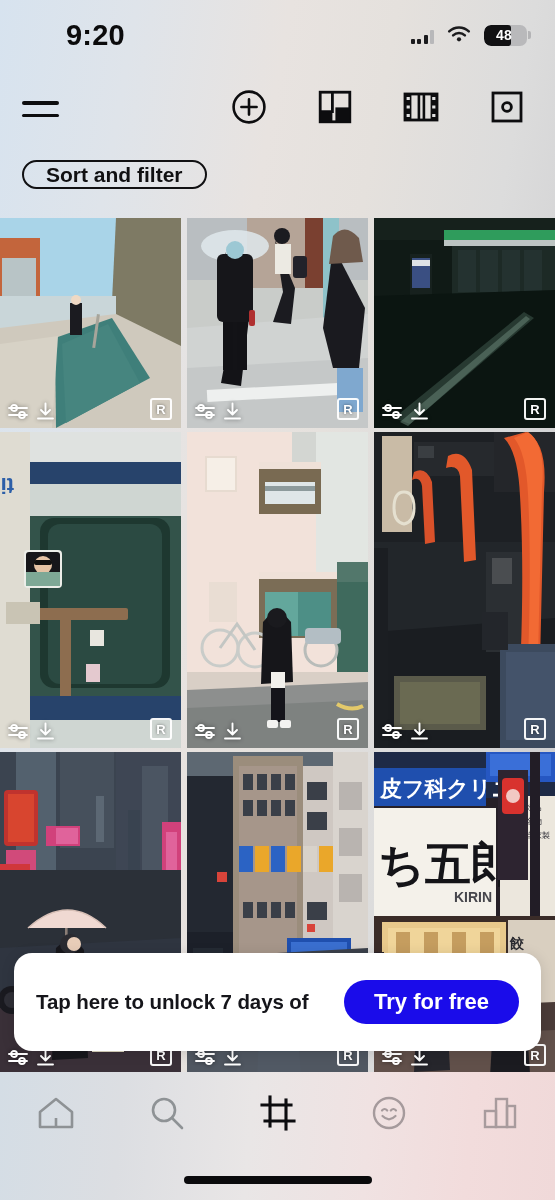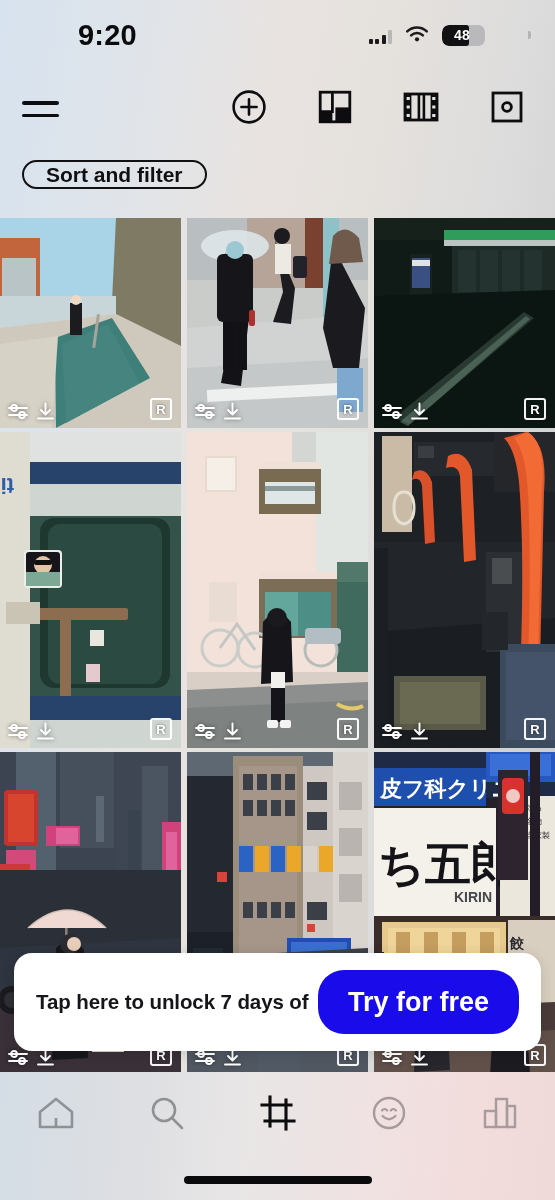--- a/index.html
+++ b/index.html
@@ -21,21 +21,21 @@
         #e5e1dd 52%,
         #dcdcdc 70%,
         #cfcfd1 88%,
         #c9c9cb 100%);
   }
 
   
   .statusbar {
     position:absolute; top:0; left:0; right:0; height:64px;
     display:flex; align-items:center; justify-content:space-between;
-    padding:0 24px 0 12px;
+    padding:0 24px 0 0;
   }
   .sb-time {
     font-size:29px; font-weight:600; color:#0b0b0c;
     letter-spacing:.2px; margin-left:66px; margin-top:6px;
   }
   .sb-right { display:flex; align-items:center; gap:13px; margin-top:6px; }
 
   .ic-cell { display:flex; align-items:flex-end; gap:2.5px; height:17px; }
   .ic-cell i { width:4px; border-radius:1px; display:block; background:#1b1b1d; }
   .ic-cell i:nth-child(1){ height:5px; }
@@ -118,22 +118,22 @@
   
   .promo {
     position:absolute; left:14px; right:14px; top:953px; height:98px;
     background:#fff; border-radius:18px;
     display:flex; align-items:center; padding:14px 22px;
     box-shadow:0 2px 14px rgba(0,0,0,.13);
   }
   .promo-text { font-size:20.5px; font-weight:700; color:#15151a; line-height:1.32; letter-spacing:-.1px; }
   .promo-btn {
     margin-left:auto; background:#1a0cea; color:#fff;
-    border:none; border-radius:26px; height:64px; padding:0 30px;
-    font-size:27px; font-weight:600; cursor:pointer;
+    border:none; border-radius:26px; height:44px; padding:0 30px;
+    font-size:22px; font-weight:600; cursor:pointer;
     font-family:"Liberation Sans", sans-serif;
   }
 
   
   .tabbar {
     position:absolute; left:0; right:0; bottom:0; height:128px;
     background:linear-gradient(95deg,#d4dde5 0%,#dcdee2 22%,#e9e6e6 45%,#f0e2e2 66%,#f2dcdc 84%,#f0d9d9 100%);
     display:flex; align-items:flex-start; justify-content:space-around;
     padding-top:16px;
   }
@@ -160,21 +160,21 @@
       </div>
 
       <span class="ic-wifi">
         <svg width="24" height="18" viewBox="0 0 24 18">
           <path d="M12 15.4a2.1 2.1 0 1 0 0-4.2 2.1 2.1 0 0 0 0 4.2z" fill="#1b1b1d"></path>
           <path d="M6.1 9.4a8.6 8.6 0 0 1 11.8 0" stroke="#1b1b1d" stroke-width="2.5" fill="none" stroke-linecap="round"></path>
           <path d="M2.2 5.4a14.2 14.2 0 0 1 19.6 0" stroke="#1b1b1d" stroke-width="2.5" fill="none" stroke-linecap="round"></path>
         </svg>
       </span>
 
-      <span style="display:flex;align-items:center;gap:42px;">
+      <span style="display:flex;align-items:center;">
         <span class="ic-batt">
           <span class="fill"></span>
           <span class="num">48</span>
         </span>
         <span class="ic-batt-cap"></span>
       </span>
 
     </div>
   </div>
 

